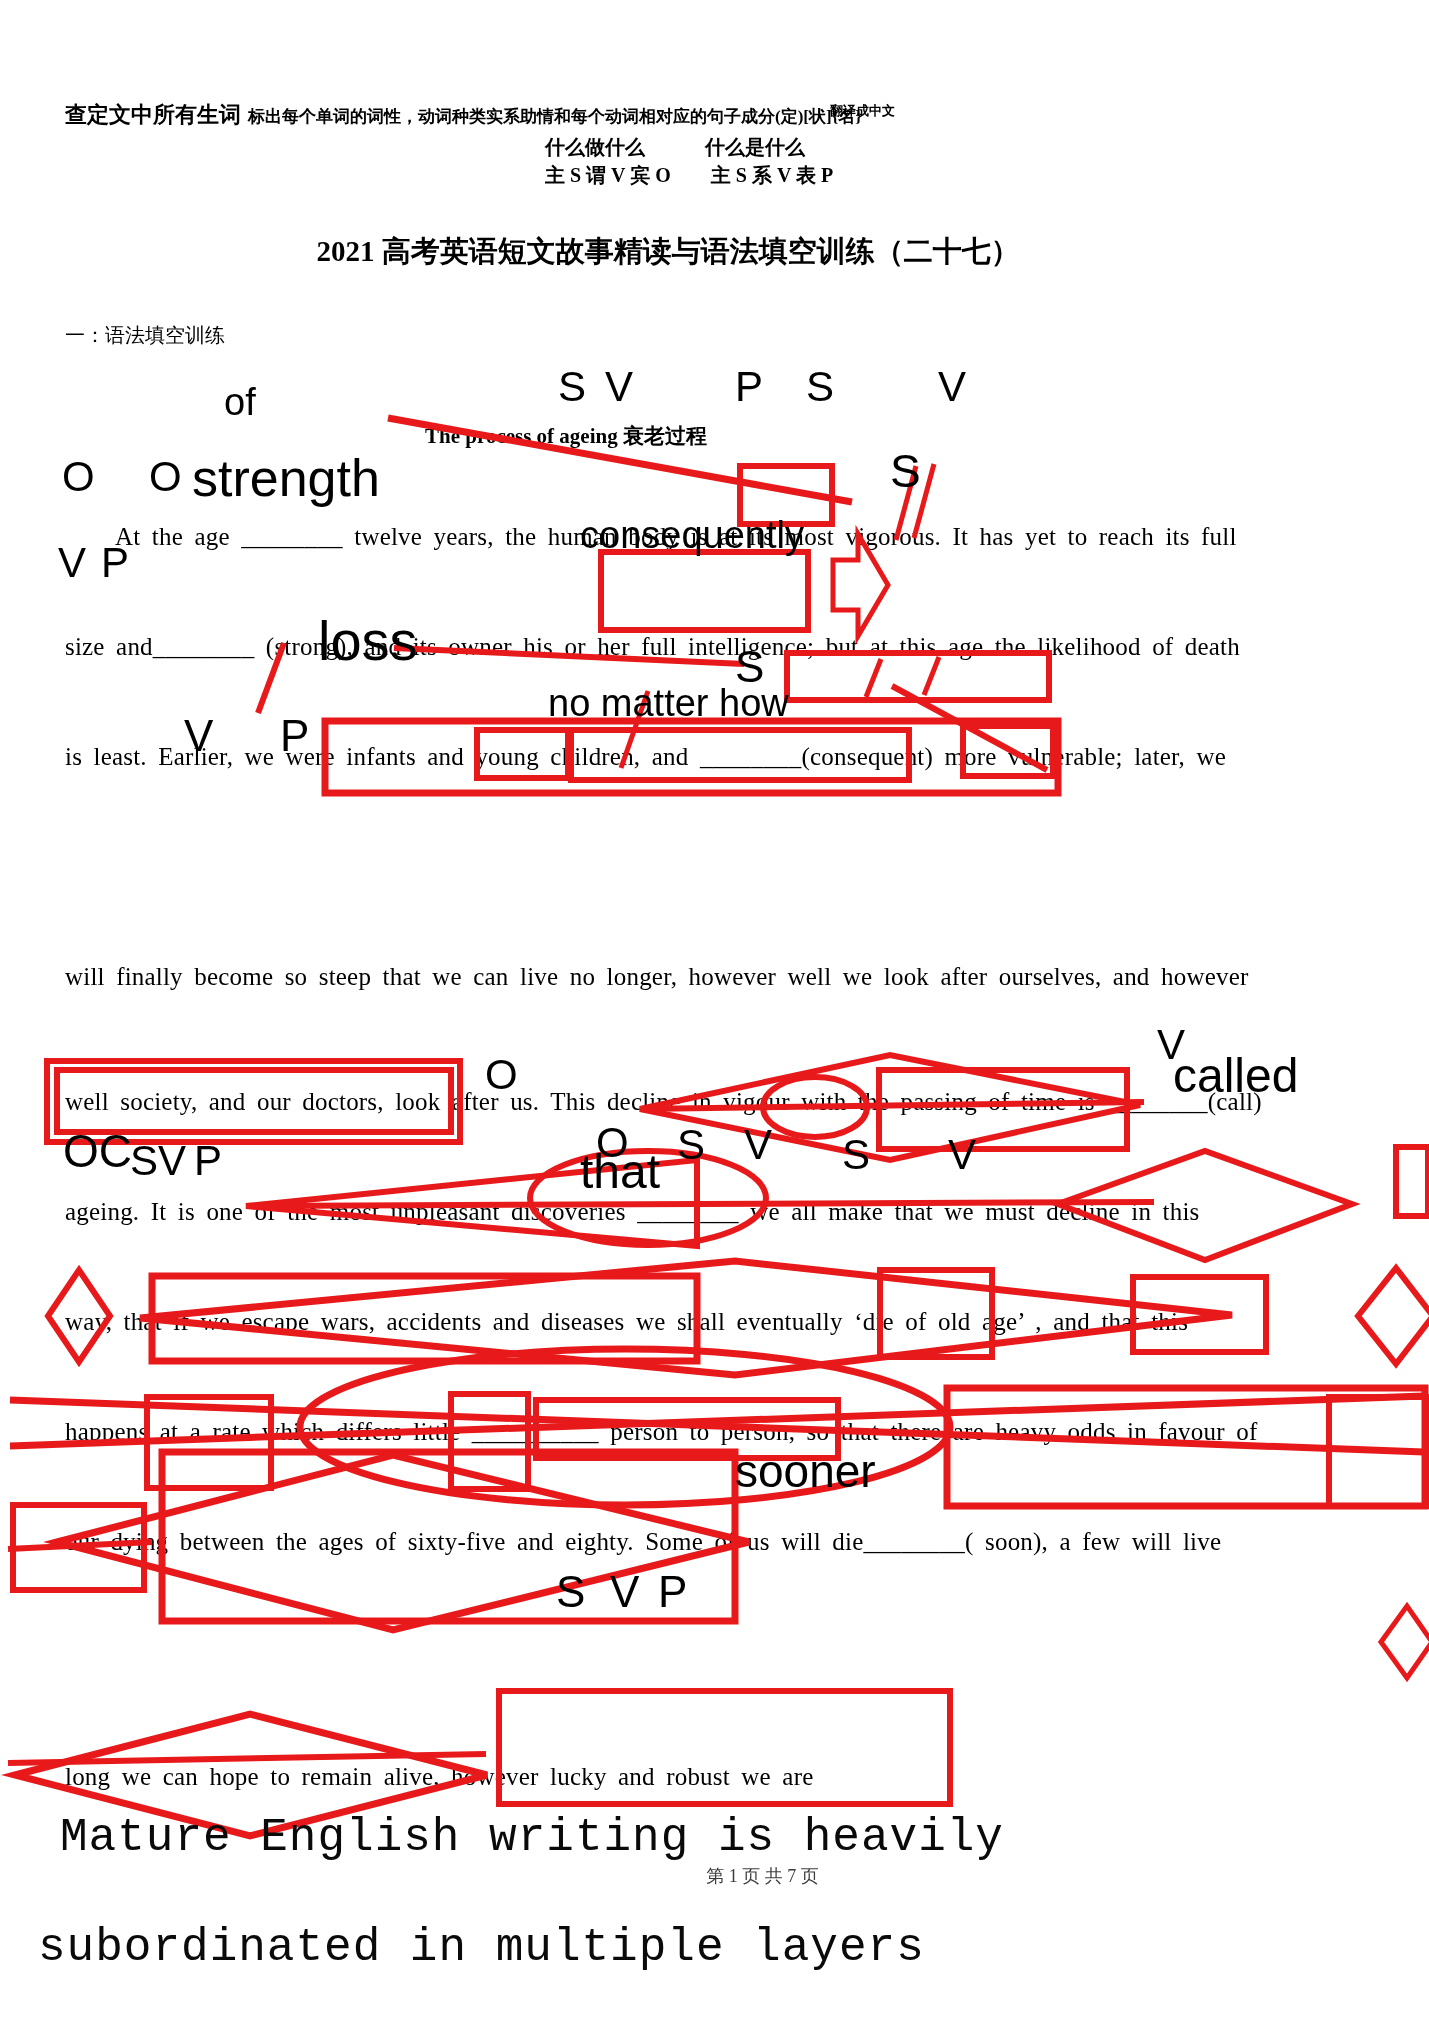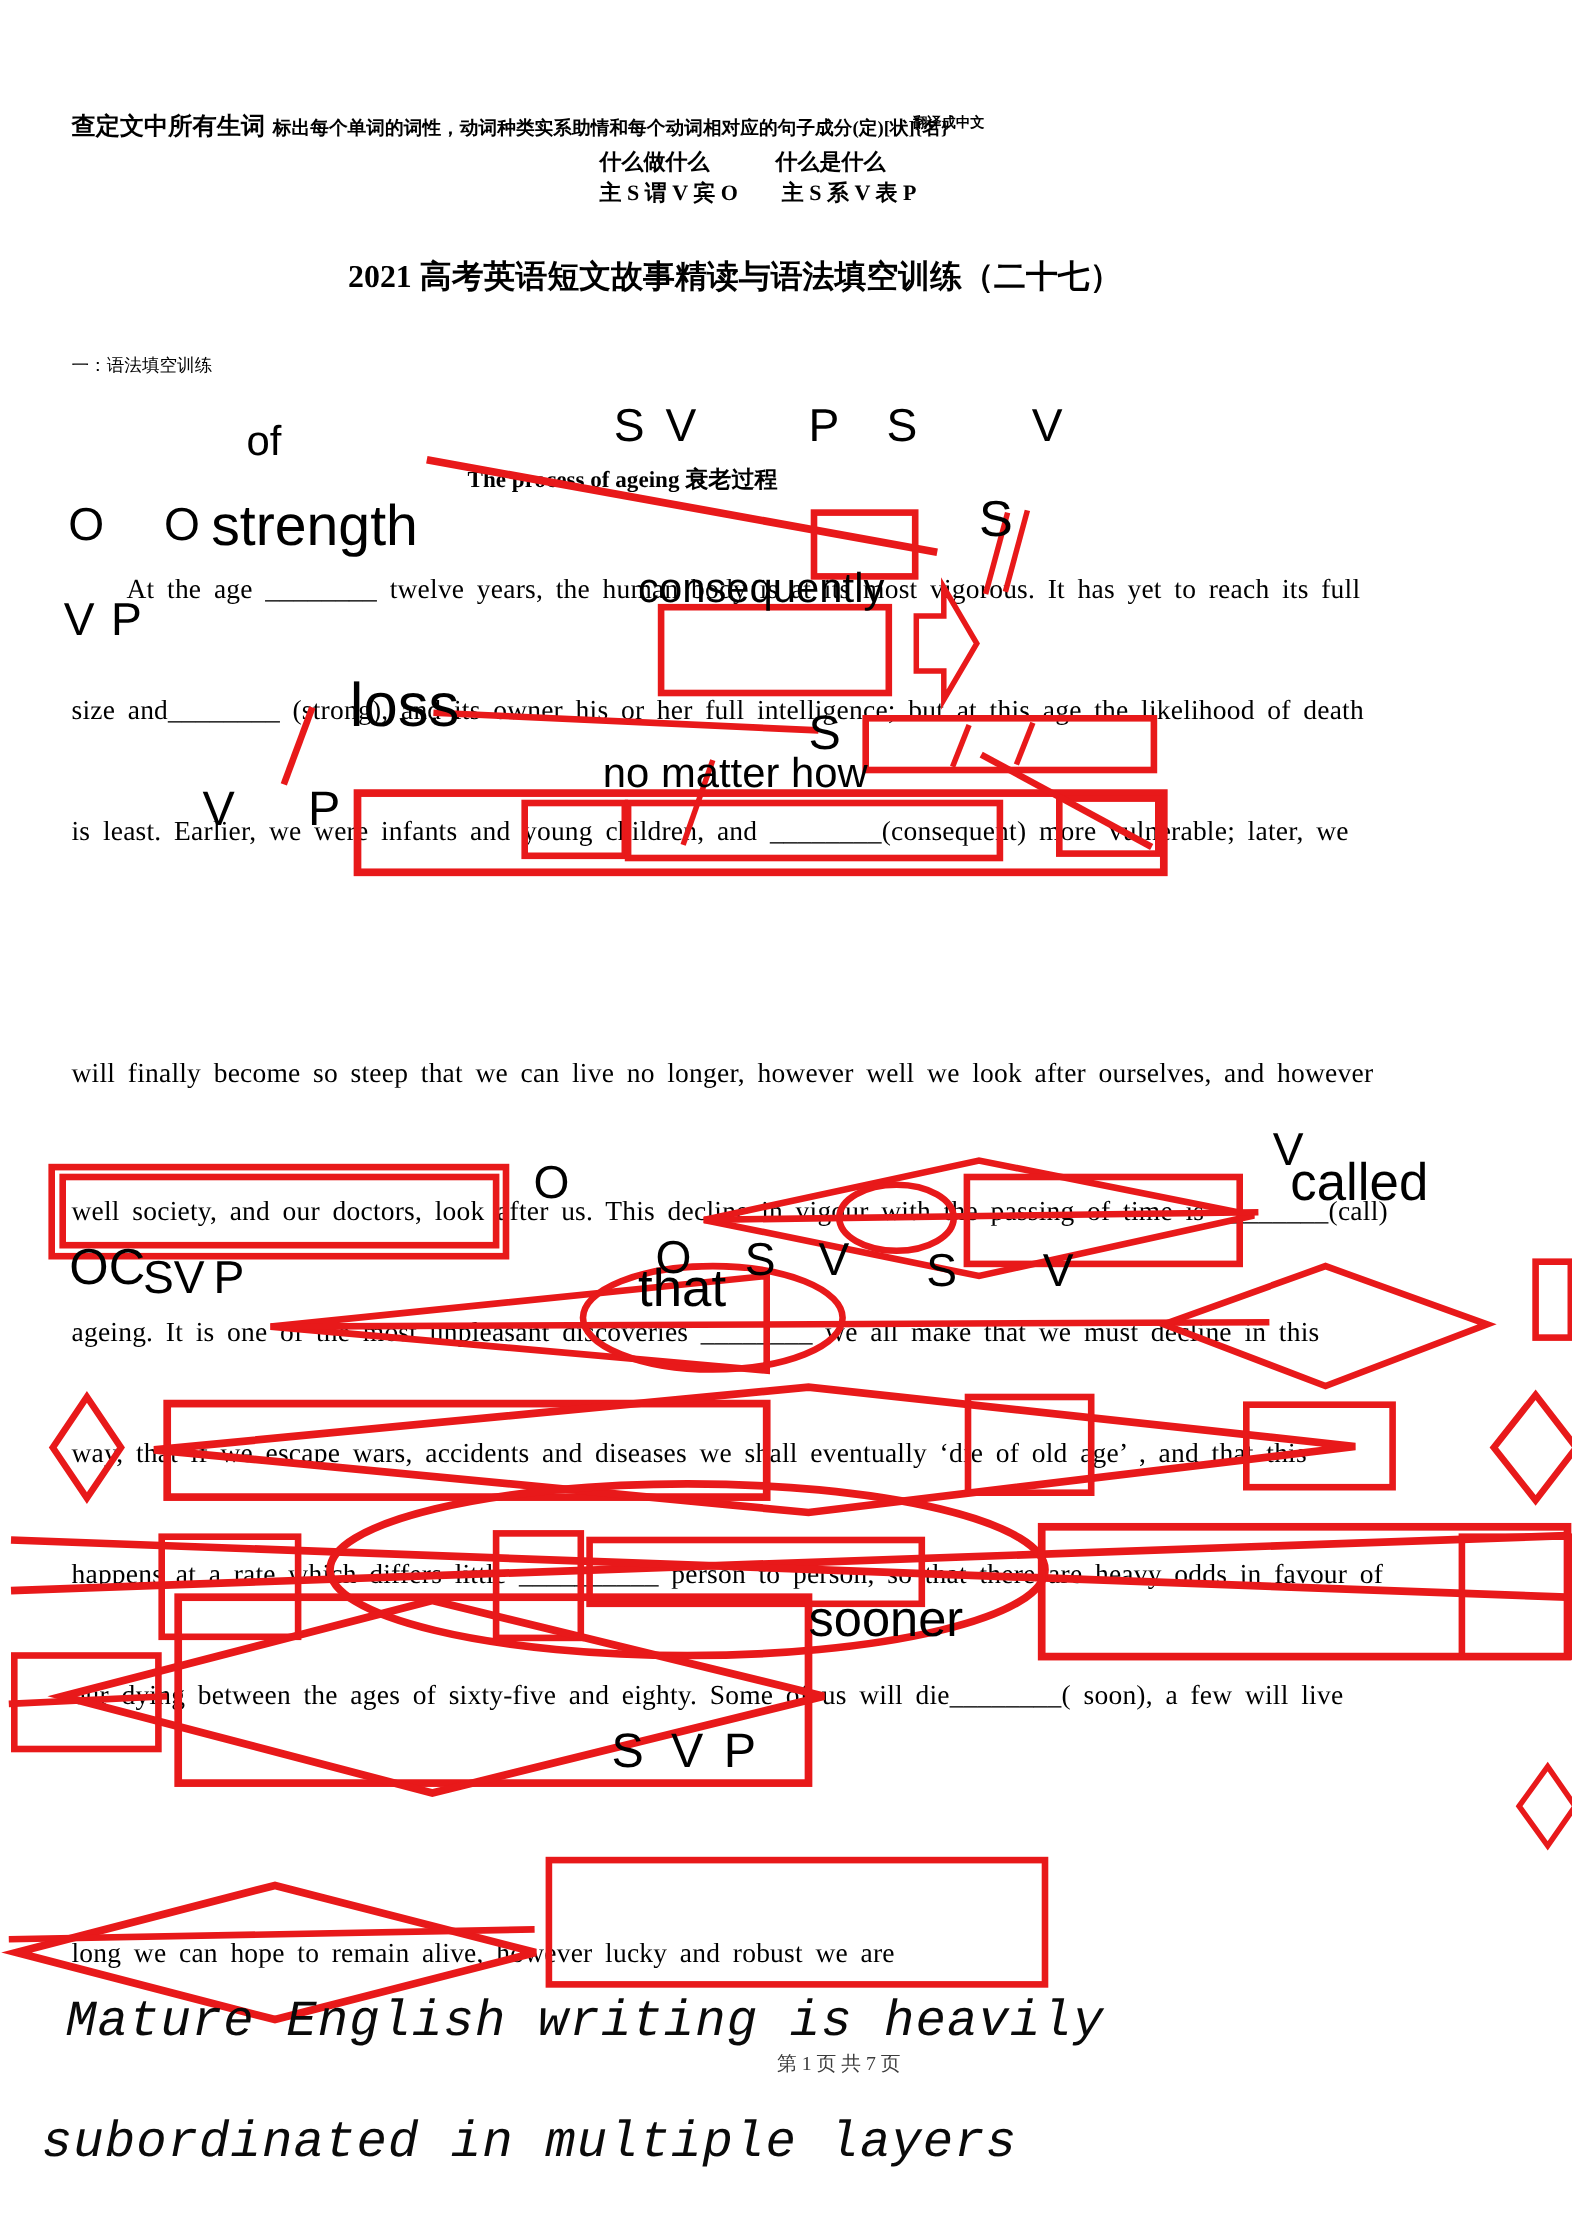--- a/index.html
+++ b/index.html
@@ -1,29 +1,29 @@
 <!DOCTYPE html>
 <html><head>
 <meta charset="utf-8">
 <style>
   html,body{margin:0;padding:0;background:#fff;}
   .page{position:relative;width:1429px;height:2021px;background:#ffffff;overflow:hidden;
         font-family:"Liberation Serif","DejaVu Serif",serif;color:#000;}
   .hdr{position:absolute;font-weight:700;white-space:nowrap;
        font-family:"Liberation Serif","DejaVu Serif",serif;}
   .doc-title{position:absolute;left:0;width:1336px;text-align:center;font-size:29px;font-weight:700;white-space:nowrap;}
-  .section-heading{position:absolute;font-size:16px;white-space:nowrap;}
+  .section-heading{position:absolute;font-size:20px;white-space:nowrap;}
   .passage-title{position:absolute;font-size:21px;font-weight:700;white-space:nowrap;}
   .pline{position:absolute;font-size:25px;white-space:nowrap;word-spacing:5px;letter-spacing:0.2px;}
   .rl{position:absolute;color:#000000;font-family:"Liberation Sans","DejaVu Sans",sans-serif;
       font-weight:400;white-space:nowrap;line-height:1;z-index:30;}
   svg.marks{position:absolute;left:0;top:0;z-index:20;pointer-events:none;}
   .footer{position:absolute;left:0;width:1429px;text-align:center;font-size:18px;color:#3c3c3c;z-index:5;padding-left:48px;}
   .wm{position:absolute;z-index:40;font-family:"Liberation Mono","DejaVu Sans Mono",monospace;
-      font-size:46px;letter-spacing:1px;color:#0a0a0a;white-space:nowrap;font-style:italic;}
+      font-size:46px;letter-spacing:1px;color:#0a0a0a;white-space:nowrap;}
 </style>
 </head>
 <body>
 
 <div class="page">
 
   <div class="hdr" style="left:65px;top:100px;font-size:22px;">查定文中所有生词</div>
   <div class="hdr" style="left:248px;top:105px;font-size:17px;">标出每个单词的词性，动词种类实系助情和每个动词相对应的句子成分(定)[状]{名}</div>
   <div class="hdr" style="left:818px;top:102px;font-size:13px;padding-left:12px;">翻译成中文</div>
   <div class="hdr" style="left:545px;top:134px;font-size:20px;">什么做什么　　　什么是什么</div>

